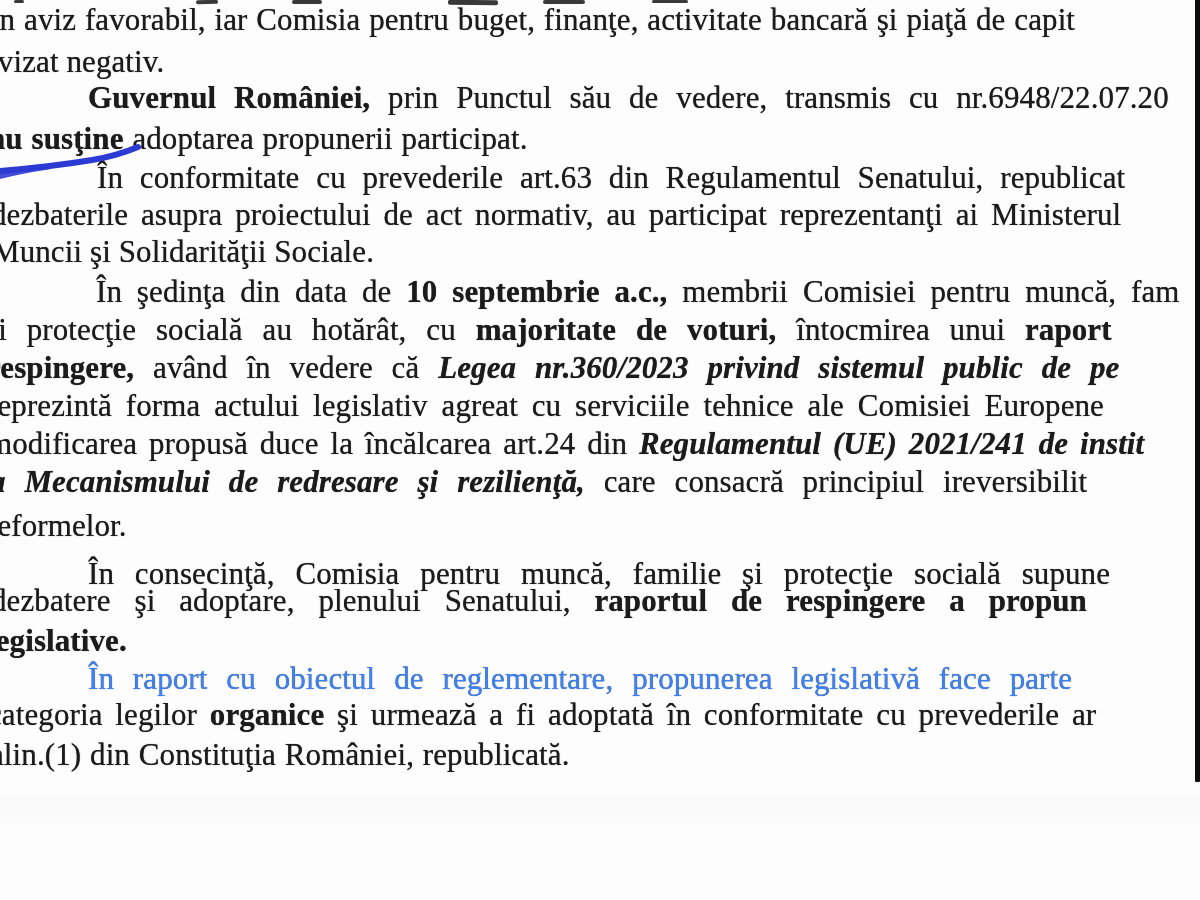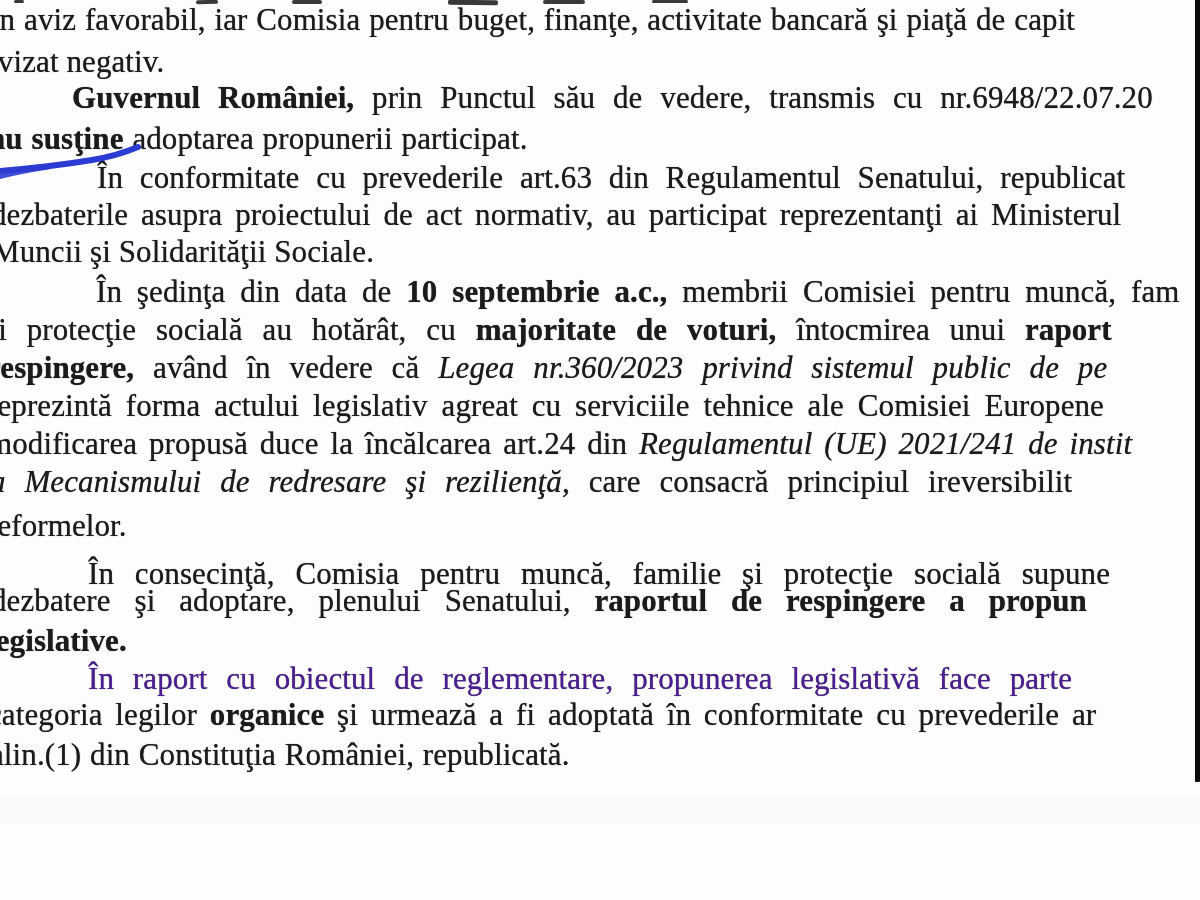--- a/index.html
+++ b/index.html
@@ -20,21 +20,21 @@
     position: absolute;
     white-space: nowrap;
     font-size: 31px;
     line-height: 38px;
     color: #1b1b1b;
     text-shadow: 0 0 0.8px rgba(25,25,25,0.85);
     letter-spacing: 0.1px;
   }
   .seg-r { font-weight: normal; font-style: normal; }
   .seg-b { font-weight: bold;   font-style: normal; }
-  .seg-i { font-weight: normal; font-style: italic; }
+  .seg-i { font-weight: bold; font-style: italic; }
 
   
   .edge-bar {
     position: absolute;
     top: 0; right: 0;
     width: 5px; height: 782px;
     background: #0b0b0b;
     border-radius: 0 0 1px 1px;
   }
   .frag {
@@ -67,36 +67,36 @@
     <div class="frag" style="left: 196px; width: 22px; transform: rotate(-1deg); background: rgb(36, 36, 36);"></div>
     <div class="frag" style="left: 292px; width: 30px; background: rgb(36, 36, 36);"></div>
     <div class="frag" style="left: 448px; width: 50px; height: 5px; transform: rotate(0.5deg); background: rgb(36, 36, 36);"></div>
     <div class="frag" style="left: 543px; width: 42px; background: rgb(36, 36, 36);"></div>
     <div class="frag" style="left: 652px; width: 36px; height: 3px; background: rgb(36, 36, 36);"></div>
   </div>
 
   <div id="text-layer">
       <div class="line" style="top: 1px; left: -16px; word-spacing: 1px; color: rgb(27, 27, 27);"><span class="seg-r">un aviz favorabil, iar Comisia pentru buget, finanţe, activitate bancară şi piaţă de capit</span></div>
       <div class="line" style="top: 43px; left: -16px; word-spacing: 0px; color: rgb(27, 27, 27);"><span class="seg-r">avizat negativ.</span></div>
-      <div class="line" style="top: 79px; left: 72px; word-spacing: 10px; color: rgb(27, 27, 27);"><span class="seg-b">Guvernul României,</span><span class="seg-r"> prin Punctul său de vedere, transmis cu nr.6948/22.07.20</span></div>
+      <div class="line" style="top: 79px; left: 88px; word-spacing: 10px; color: rgb(27, 27, 27);"><span class="seg-b">Guvernul României,</span><span class="seg-r"> prin Punctul său de vedere, transmis cu nr.6948/22.07.20</span></div>
       <div class="line" style="top: 120px; left: -12px; word-spacing: 1px; color: rgb(27, 27, 27);"><span class="seg-b">nu susţine</span><span class="seg-r"> adoptarea propunerii participat.</span></div>
       <div class="line" style="top: 159px; left: 97px; word-spacing: 9px; color: rgb(27, 27, 27);"><span class="seg-r">În conformitate cu prevederile art.63 din Regulamentul Senatului, republicat</span></div>
       <div class="line" style="top: 196px; left: -9px; word-spacing: 5px; color: rgb(27, 27, 27);"><span class="seg-r">dezbaterile asupra proiectului de act normativ, au participat reprezentanţi ai Ministerul</span></div>
       <div class="line" style="top: 233px; left: -8px; word-spacing: 0px; color: rgb(27, 27, 27);"><span class="seg-r">Muncii şi Solidarităţii Sociale.</span></div>
       <div class="line" style="top: 273px; left: 96px; word-spacing: 7px; color: rgb(27, 27, 27);"><span class="seg-r">În şedinţa din data de </span><span class="seg-b">10 septembrie a.c.,</span><span class="seg-r"> membrii Comisiei pentru muncă, fam</span></div>
       <div class="line" style="top: 311px; left: -14px; word-spacing: 12px; color: rgb(27, 27, 27);"><span class="seg-r">şi protecţie socială au hotărât, cu </span><span class="seg-b">majoritate de voturi,</span><span class="seg-r"> întocmirea unui </span><span class="seg-b">raport</span></div>
       <div class="line" style="top: 349px; left: -13px; word-spacing: 11px; color: rgb(27, 27, 27);"><span class="seg-b">respingere,</span><span class="seg-r"> având în vedere că </span><span class="seg-i">Legea nr.360/2023 privind sistemul public de pe</span></div>
       <div class="line" style="top: 387px; left: -13px; word-spacing: 6px; color: rgb(27, 27, 27);"><span class="seg-r">reprezintă forma actului legislativ agreat cu serviciile tehnice ale Comisiei Europene</span></div>
       <div class="line" style="top: 425px; left: -12px; word-spacing: 4px; color: rgb(27, 27, 27);"><span class="seg-r">modificarea propusă duce la încălcarea art.24 din </span><span class="seg-i">Regulamentul (UE) 2021/241 de instit</span></div>
       <div class="line" style="top: 463px; left: -10px; word-spacing: 11px; color: rgb(27, 27, 27);"><span class="seg-i">a Mecanismului de redresare şi rezilienţă,</span><span class="seg-r"> care consacră principiul ireversibilit</span></div>
       <div class="line" style="top: 507px; left: -13px; word-spacing: 0px; color: rgb(27, 27, 27);"><span class="seg-r">reformelor.</span></div>
       <div class="line" style="top: 543px; left: 88px; word-spacing: 13px; color: rgb(27, 27, 27); margin-top: 12px;"><span class="seg-r">În consecinţă, Comisia pentru muncă, familie şi protecţie socială supune</span></div>
       <div class="line" style="top: 582px; left: -9px; word-spacing: 16px; color: rgb(27, 27, 27);"><span class="seg-r">dezbatere şi adoptare, plenului Senatului, </span><span class="seg-b">raportul de respingere a propun</span></div>
       <div class="line" style="top: 622px; left: -13px; word-spacing: 0px; color: rgb(27, 27, 27);"><span class="seg-b">legislative.</span></div>
-      <div class="line" style="top: 660px; left: 88px; word-spacing: 11px; color: #4c1d95; text-align: right;"><span class="seg-r">În raport cu obiectul de reglementare, propunerea legislativă face parte</span></div>
+      <div class="line" style="top: 660px; left: 88px; word-spacing: 11px; color: #3b82f6; text-align: right;"><span class="seg-r">În raport cu obiectul de reglementare, propunerea legislativă face parte</span></div>
       <div class="line" style="top: 696px; left: -12px; word-spacing: 5px; color: rgb(27, 27, 27);"><span class="seg-r">categoria legilor </span><span class="seg-b">organice</span><span class="seg-r"> şi urmează a fi adoptată în conformitate cu prevederile ar</span></div>
       <div class="line" style="top: 736px; left: -10px; word-spacing: 1px; color: rgb(27, 27, 27);"><span class="seg-r">alin.(1) din Constituţia României, republicată.</span></div>
     </div>
 
   <svg class="pen-svg" viewBox="0 0 170 60" xmlns="http://www.w3.org/2000/svg">
     <path class="pen-path" d="M 150 7 C 138 12, 122 17, 104 20 C 80 24, 48 28, 12 31 L 2 34" fill="none" stroke="#2c3bd1" stroke-width="6" stroke-linecap="round"></path>
     <path class="pen-path" d="M 60 27 C 40 30, 20 34, 2 39" fill="none" stroke="#2c3bd1" stroke-width="5" stroke-linecap="round" opacity="0.9"></path>
   </svg>
 
   <div class="scan-band" style="top:795px; height:28px;"></div>

